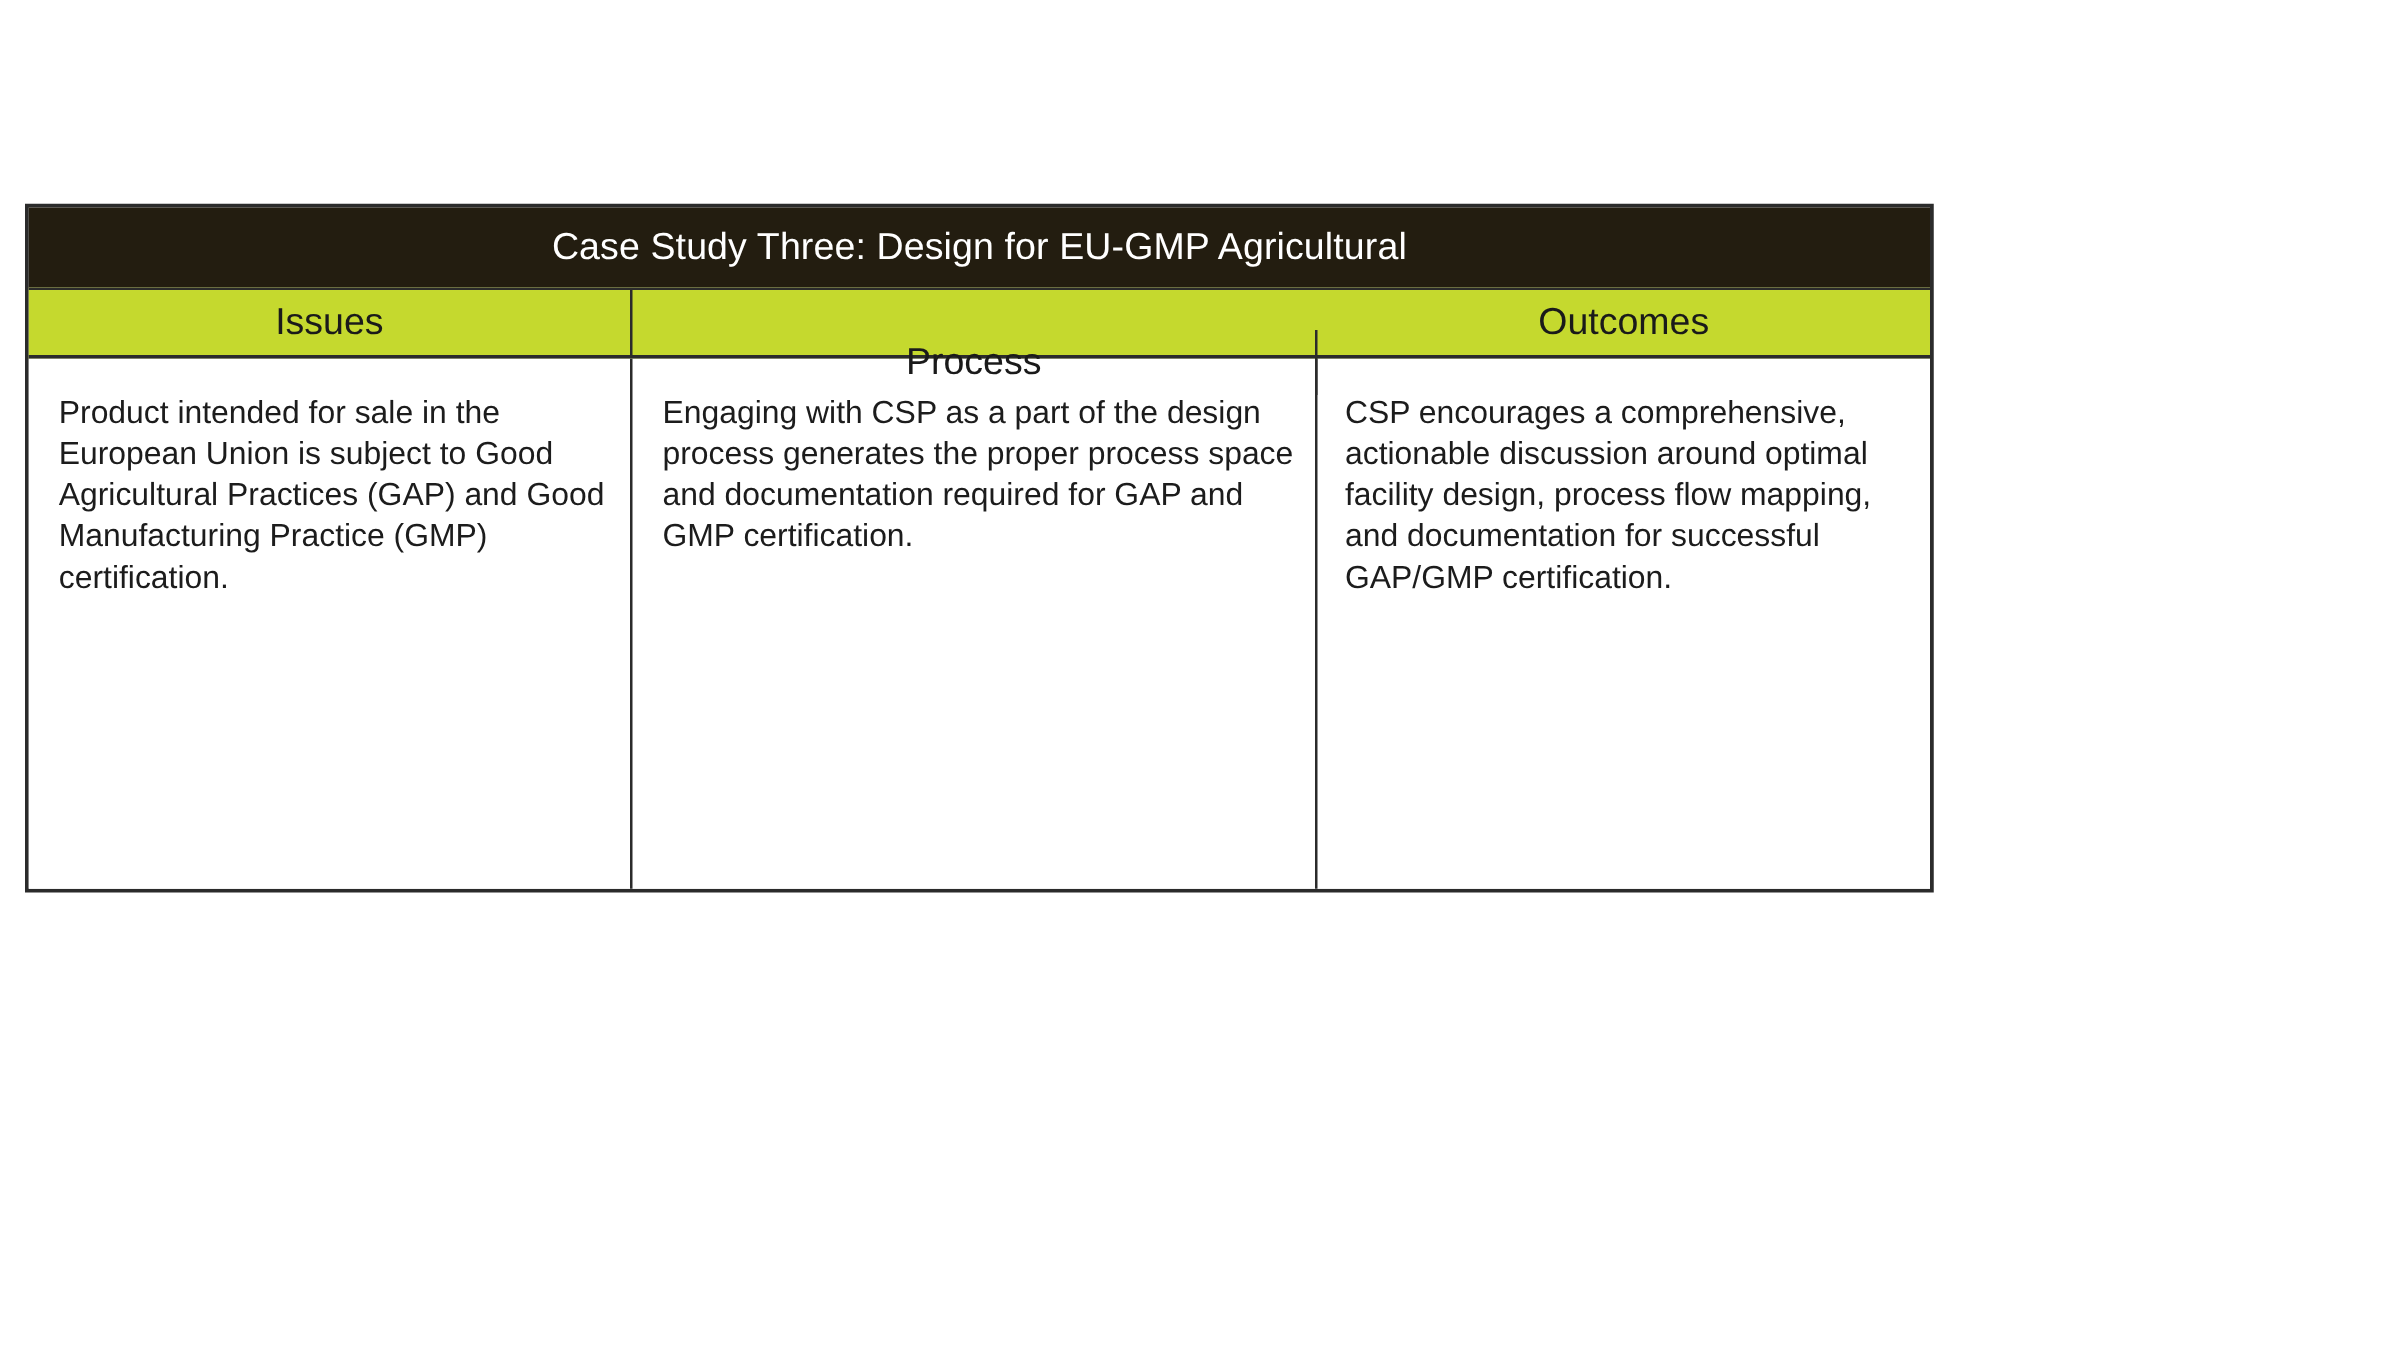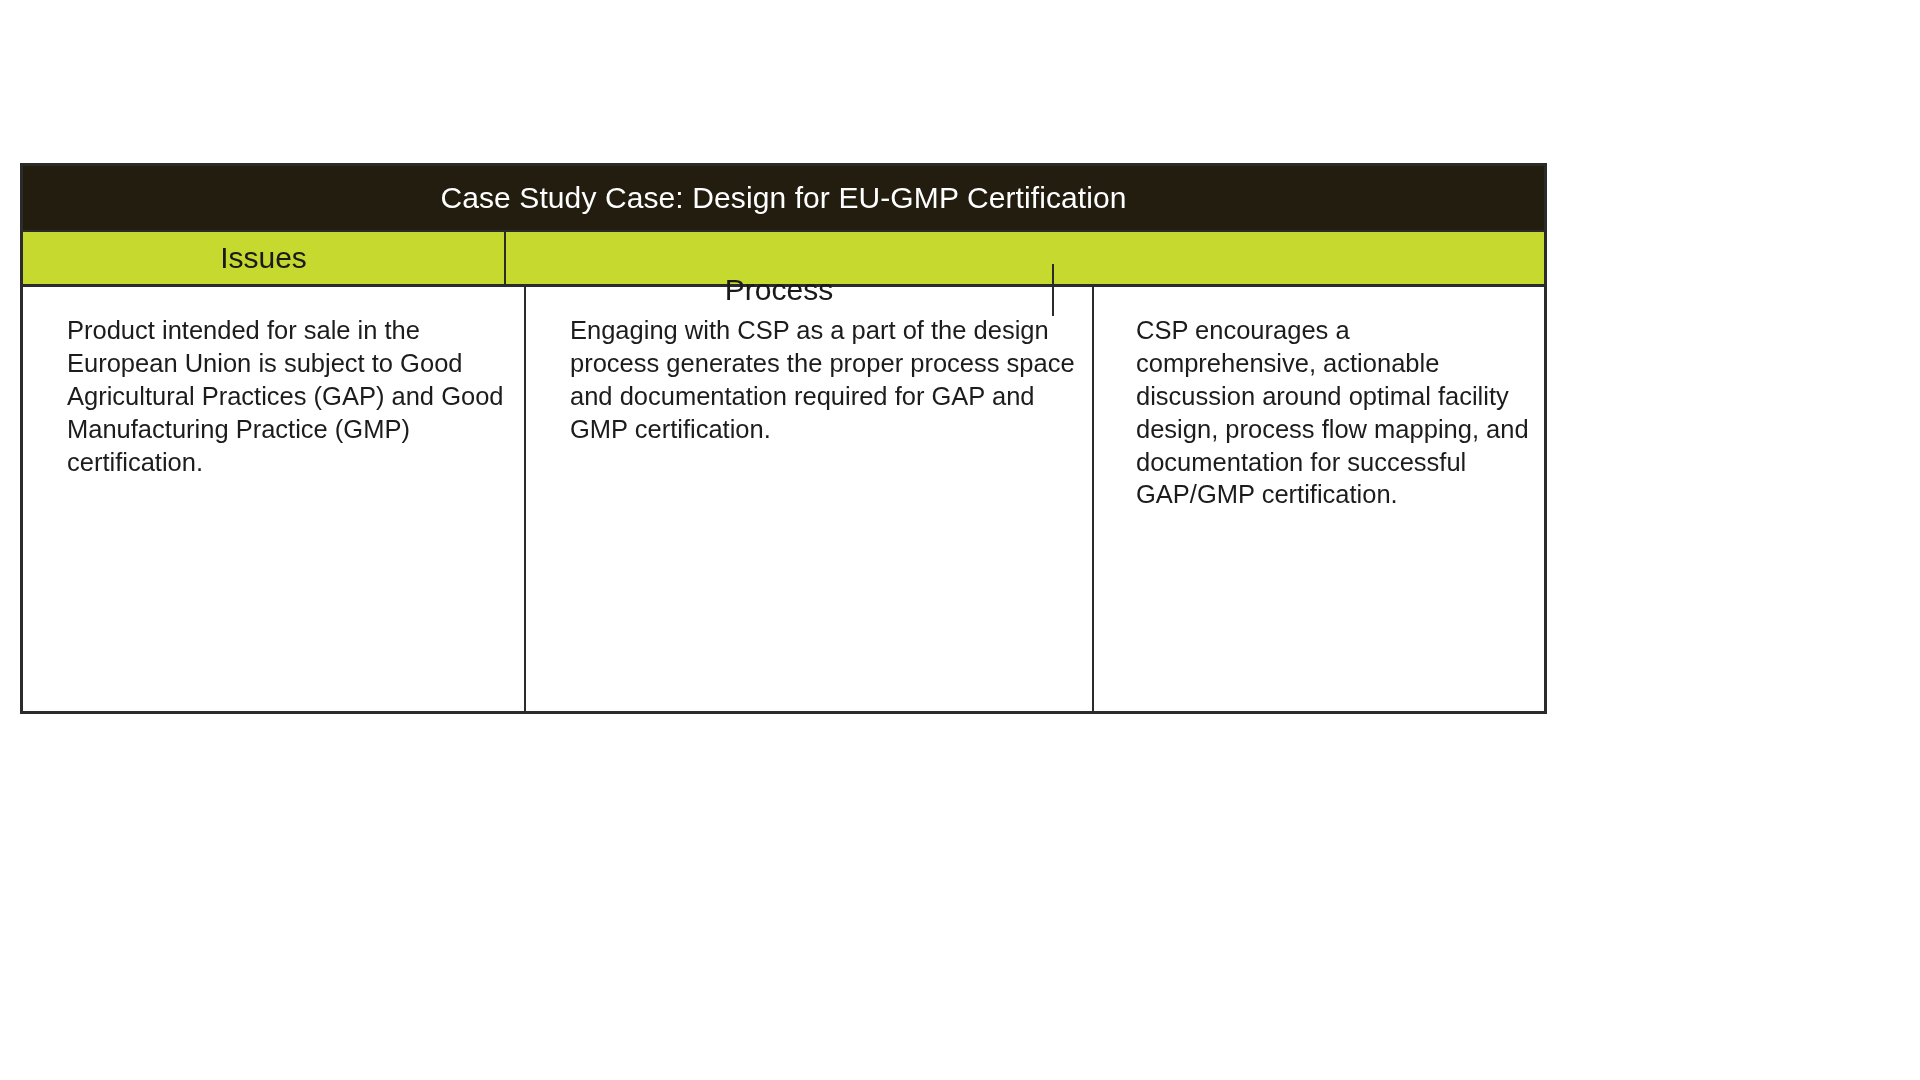--- a/index.html
+++ b/index.html
@@ -79,21 +79,20 @@
 
   
   .table-body-row {
     display: flex;
     min-height: 424px;
     background: #ffffff;
   }
   .table-body-cell {
     box-sizing: border-box;
     padding: 27px 12px 20px 24px;
-    margin-left: 20px;
   }
   .table-body-cell.c1 { width: 483px; border-right: 2px solid #2b2b2b; }
   .table-body-cell.c2 { width: 548px; border-right: 2px solid #2b2b2b; }
   .table-body-cell.c3 { flex: 1; padding-left: 22px; padding-right: 14px; }
 
   .cell-paragraph {
     color: #1c1c1c;
     font-size: 25.5px;
     line-height: 1.29;
     margin: 0 0 26px 0;
@@ -102,29 +101,32 @@
   .cell-paragraph:last-child { margin-bottom: 0; }
 </style>
 </head>
 <body>
 
 <div class="page">
 
   <div class="case-table">
 
     <div class="table-title-band">
-      <div class="table-title-text">Case Study Case: Design for EU-GMP Certification</div>
+      <div class="table-title-text">Case Study Three: Design for EU-GMP Agricultural</div>
     </div>
 
     <div class="table-head-row">
       <div class="table-head-cell c1">
         <span class="table-head-label">Issues</span>
       </div>
       <div class="table-head-cell c2">
         <span class="table-head-label">Process</span>
+      </div>
+      <div class="table-head-cell c3">
+        <span class="table-head-label">Outcomes</span>
       </div>
     </div>
 
     <div class="table-body-row">
 
       <div class="table-body-cell c1">
         <p class="cell-paragraph">Product intended for sale in the European Union is subject to Good Agricultural Practices (GAP) and Good Manufacturing Practice (GMP) certification.</p>
       </div>
 
       <div class="table-body-cell c2">

